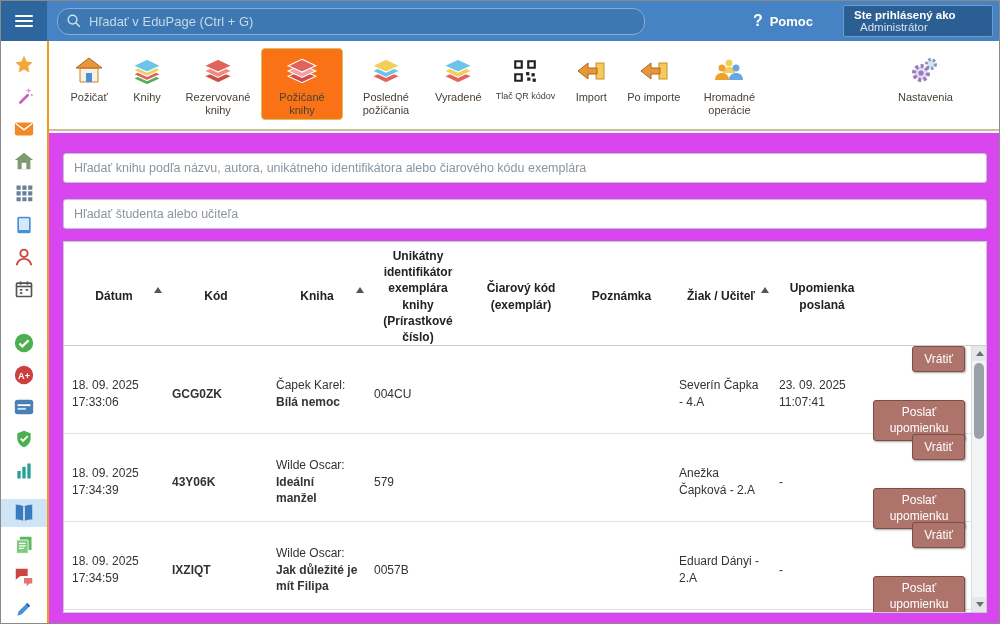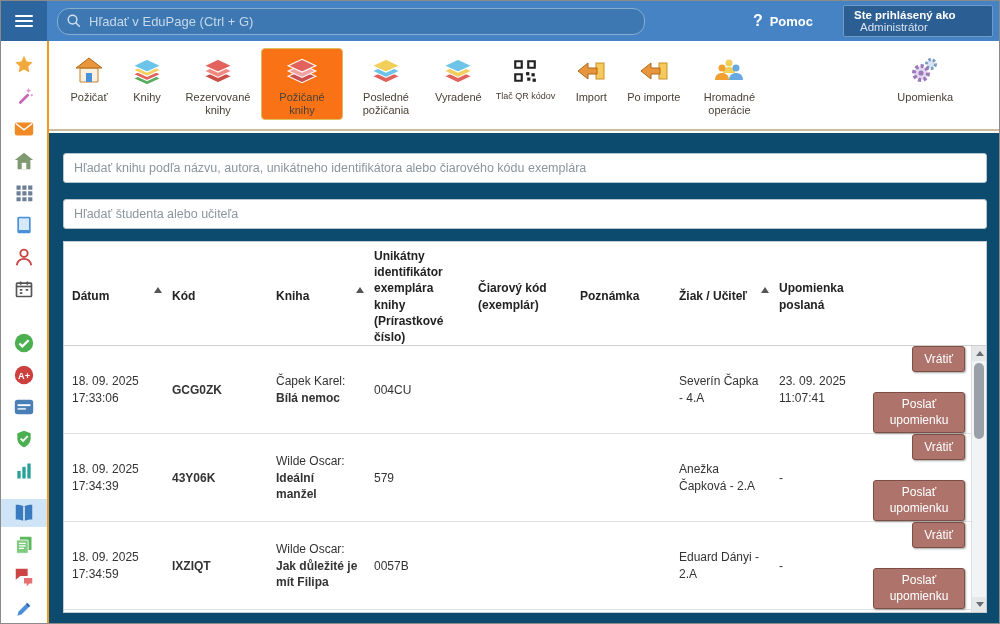--- a/index.html
+++ b/index.html
@@ -74,21 +74,21 @@
   }
   .tool.active { background:#f97316; border-color:#ddbe5e; }
   .tool .ticon { height:36px; display:flex; align-items:center; justify-content:center; }
   .tool .tlabel { font-size:11px; color:#4a4036; line-height:1.2; margin-top:2px; }
   .tool .tlabel.small { font-size:9px; }
   .tool.settings { margin-left:auto; margin-right:40px; }
 
   
   .main {
     position:absolute; left:48px; top:132px; right:0; bottom:0;
-    background:#0c4a6e; padding:20px 12px 0 14px;
+    background:#d946ef; padding:20px 12px 0 14px;
   }
   .filter-input {
     width:100%; height:30px; border:1px solid #b9c6d0; border-radius:3px;
     padding:0 10px; font-size:12.5px; color:#444; background:#fff;
     font-family:"Liberation Sans",sans-serif; display:block;
   }
   .filter-input::placeholder { color:#8a959e; }
   .fi1 { margin-bottom:16px; }
   .fi2 { margin-bottom:12px; }
 
@@ -98,36 +98,36 @@
   }
   .thead-row, .trow {
     display:grid;
     grid-template-columns:100px 104px 98px 104px 102px 99px 100px 102px 1fr;
     align-items:center;
   }
   .thead-row {
     height:104px; border-bottom:1px solid #cfcfcf; padding-right:15px;
     font-weight:bold; color:#222; font-size:12px;
   }
-  .hcell { position:relative; padding:6px 8px; line-height:1.35; }
+  .hcell { position:relative; padding:6px 8px; line-height:1.35;text-align:center; }
   .sort-asc {
     position:absolute; top:5px; right:2px; width:0; height:0;
     border-left:4px solid transparent; border-right:4px solid transparent;
     border-bottom:6px solid #555; cursor:pointer;
   }
   .rows-viewport { position:relative; height:266px; overflow:hidden; }
   .rows-inner { width:calc(100% - 15px); }
   .trow { height:88px; border-bottom:1px solid #e2e2e2; font-size:12px; color:#333; }
   .cell { padding:6px 8px 6px 8px; line-height:1.35; overflow:hidden; }
   .cell .bold { font-weight:bold; display:block; }
   .cell .blk { display:block; }
   .cell-code { font-weight:bold; }
   .cell-actions {
     display:flex; flex-direction:column; align-items:flex-end; 
-    gap:8px; padding-right:8px; height:100%;
+    gap:16px; padding-right:8px; height:100%;
   }
   .btn {
     background:#ae746c; border:1px solid #7d4e46; color:#fff; font-size:12px;
     border-radius:3px; cursor:pointer; font-family:"Liberation Sans",sans-serif;
     box-shadow:1px 1px 2px rgba(0,0,0,0.35); text-align:center;
   }
   .btn-return { padding:5px 11px; }
   .btn-remind { width:92px; padding:4px 4px; line-height:1.3;margin-top:12px; }
 
   
@@ -411,21 +411,21 @@
 
 
   <div class="tool settings">
     <span class="ticon">
       <svg width="32" height="32" viewBox="0 0 32 32">
         <circle cx="22" cy="9" r="4.5" fill="#d8e4f2" stroke="#7a9ac0" stroke-width="3" stroke-dasharray="2.5 2"></circle>
         <circle cx="12" cy="18" r="7" fill="#e4d9f0" stroke="#9a7ab8" stroke-width="4" stroke-dasharray="3 2.4"></circle>
         <circle cx="12" cy="18" r="2.6" fill="#9a7ab8"></circle>
       </svg>
     </span>
-    <span class="tlabel">Upomienka</span>
+    <span class="tlabel">Nastavenia</span>
   </div>
 </div>
 
 <div class="main">
 
   <input class="filter-input fi1" type="text" placeholder="Hľadať knihu podľa názvu, autora, unikátneho identifikátora alebo čiarového kódu exemplára" style="">
 
   <input class="filter-input fi2" type="text" placeholder="Hľadať študenta alebo učiteľa" style="">
 
   <div class="table-wrap">

